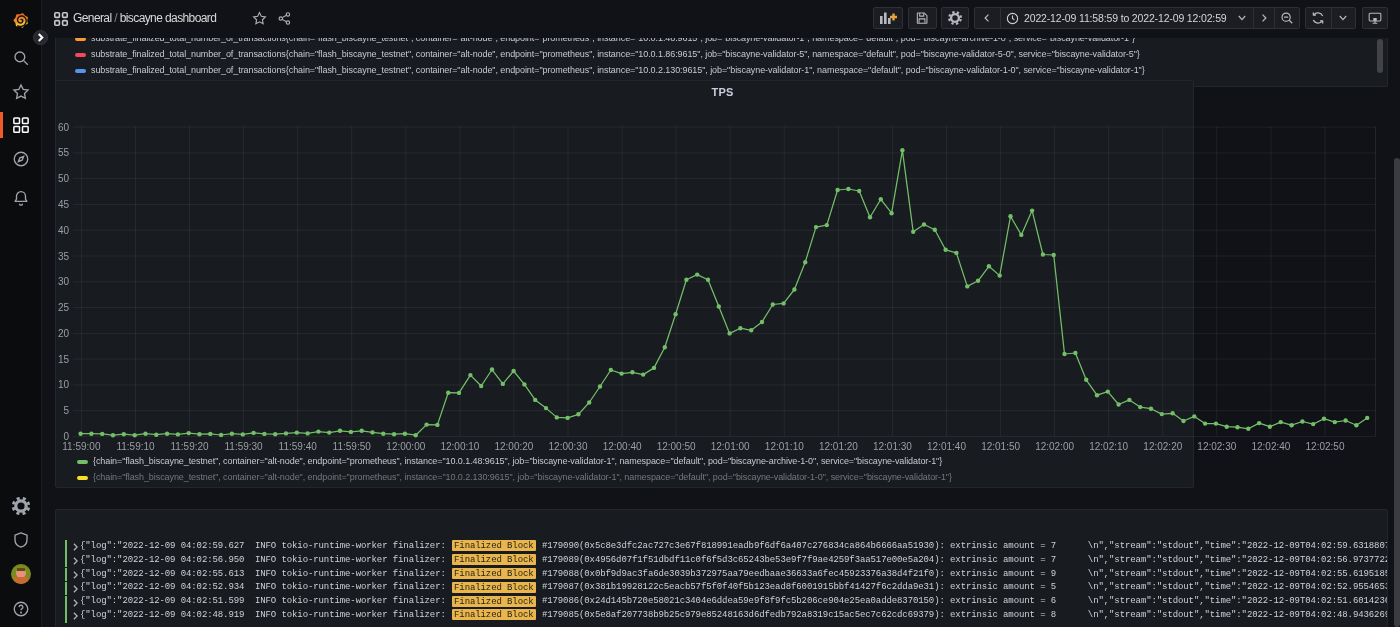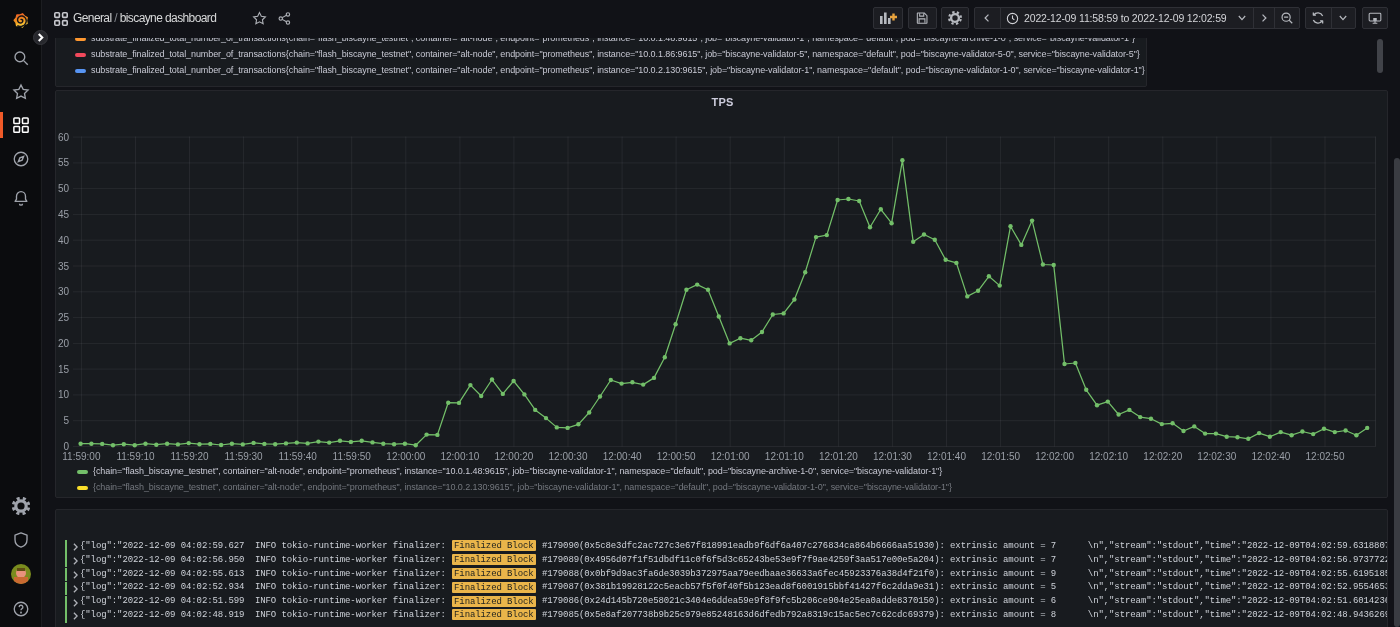--- a/index.html
+++ b/index.html
@@ -1,30 +1,30 @@
 <!DOCTYPE html>
 <html><head><meta charset="utf-8"><style>
 *{margin:0;padding:0;box-sizing:border-box}
 html,body{width:1400px;height:627px;background:#111217;overflow:hidden;font-family:"Liberation Sans",sans-serif}
 .abs{position:absolute}
 .panel{position:absolute;background:#181b1f;border:1px solid #25262b;border-radius:2px}
 .btn{position:absolute;background:#1c1d22;border:1px solid #2f3036;border-radius:2px}
 svg{display:block}
 </style></head><body>
 <div class="abs" style="left:0;top:0;width:1400px;height:627px;z-index:1">
-    <div class="panel" style="left:55px;top:14px;width:1092px;height:73px">
+    <div class="panel" style="left:55px;top:14px;width:1333px;height:73px">
       <div class="abs" style="left:19px;top:21.6px;width:11px;height:4px;border-radius:2px;background:#FF9830"></div>
       <div class="abs" style="left:35px;top:17.6px;font-size:9px;letter-spacing:-0.08px;color:#c8c9d4;white-space:nowrap">substrate_finalized_total_number_of_transactions{chain="flash_biscayne_testnet", container="alt-node", endpoint="prometheus", instance="10.0.1.48:9615", job="biscayne-validator-1", namespace="default", pod="biscayne-archive-1-0", service="biscayne-validator-1"}</div>
       <div class="abs" style="left:19px;top:37.7px;width:11px;height:4px;border-radius:2px;background:#F2495C"></div>
       <div class="abs" style="left:35px;top:33.7px;font-size:9px;letter-spacing:-0.08px;color:#c8c9d4;white-space:nowrap">substrate_finalized_total_number_of_transactions{chain="flash_biscayne_testnet", container="alt-node", endpoint="prometheus", instance="10.0.1.86:9615", job="biscayne-validator-5", namespace="default", pod="biscayne-validator-5-0", service="biscayne-validator-5"}</div>
       <div class="abs" style="left:19px;top:53.8px;width:11px;height:4px;border-radius:2px;background:#5794F2"></div>
       <div class="abs" style="left:35px;top:49.8px;font-size:9px;letter-spacing:-0.08px;color:#c8c9d4;white-space:nowrap">substrate_finalized_total_number_of_transactions{chain="flash_biscayne_testnet", container="alt-node", endpoint="prometheus", instance="10.0.2.130:9615", job="biscayne-validator-1", namespace="default", pod="biscayne-validator-1-0", service="biscayne-validator-1"}</div>
       <div class="abs" style="left:1320.5px;top:24px;width:6px;height:34px;border-radius:3px;background:#414349"></div>
     </div>
-    <div class="panel" style="left:55px;top:90px;width:1333px;height:408px">
+    <div class="panel" style="left:55px;top:80px;width:1139px;height:408px">
       <div class="abs" style="left:0;top:5px;width:1333px;text-align:center;font-size:11px;font-weight:bold;color:#ccccdc;letter-spacing:0.2px">TPS</div>
       <svg width="1333" height="408" viewBox="0 0 1333 408" style="position:absolute;left:0;top:0">
         <line x1="17" y1="355.5" x2="1319.5" y2="355.5" stroke="rgba(204,204,220,0.08)" stroke-width="1"></line>
         <text x="13" y="359.0" text-anchor="end" font-family="Liberation Sans" font-size="10" fill="#9a9fa7">0</text>
         <line x1="17" y1="329.7" x2="1319.5" y2="329.7" stroke="rgba(204,204,220,0.08)" stroke-width="1"></line>
         <text x="13" y="333.2" text-anchor="end" font-family="Liberation Sans" font-size="10" fill="#9a9fa7">5</text>
         <line x1="17" y1="303.9" x2="1319.5" y2="303.9" stroke="rgba(204,204,220,0.08)" stroke-width="1"></line>
         <text x="13" y="307.4" text-anchor="end" font-family="Liberation Sans" font-size="10" fill="#9a9fa7">10</text>
         <line x1="17" y1="278.1" x2="1319.5" y2="278.1" stroke="rgba(204,204,220,0.08)" stroke-width="1"></line>
         <text x="13" y="281.6" text-anchor="end" font-family="Liberation Sans" font-size="10" fill="#9a9fa7">15</text>

